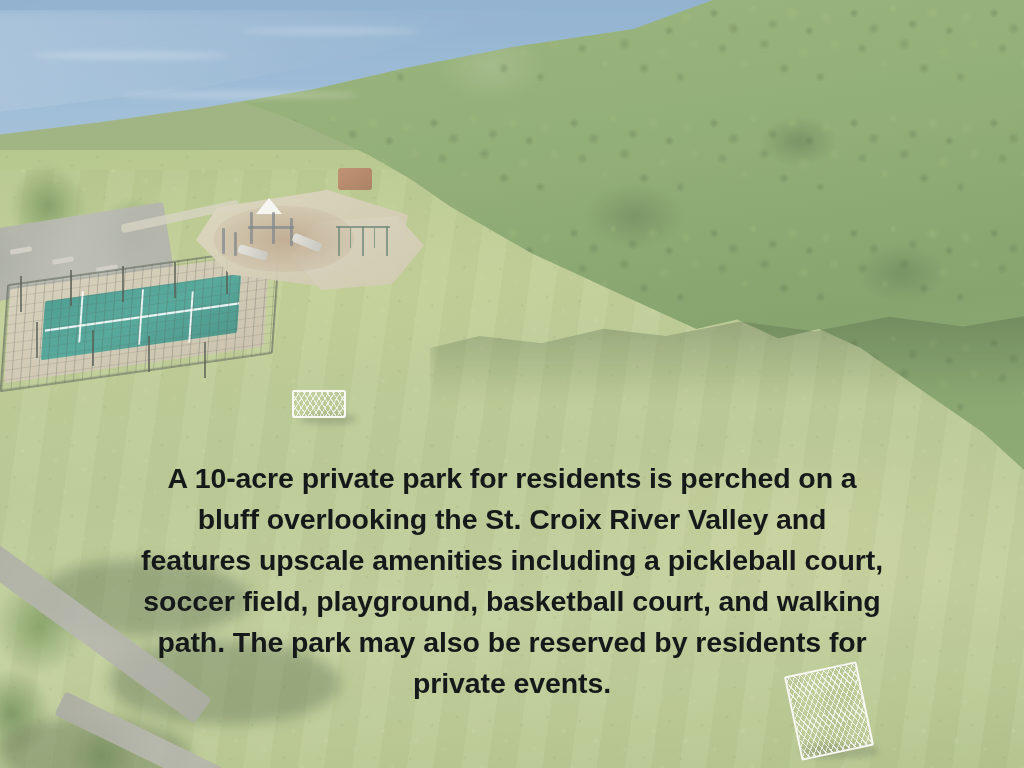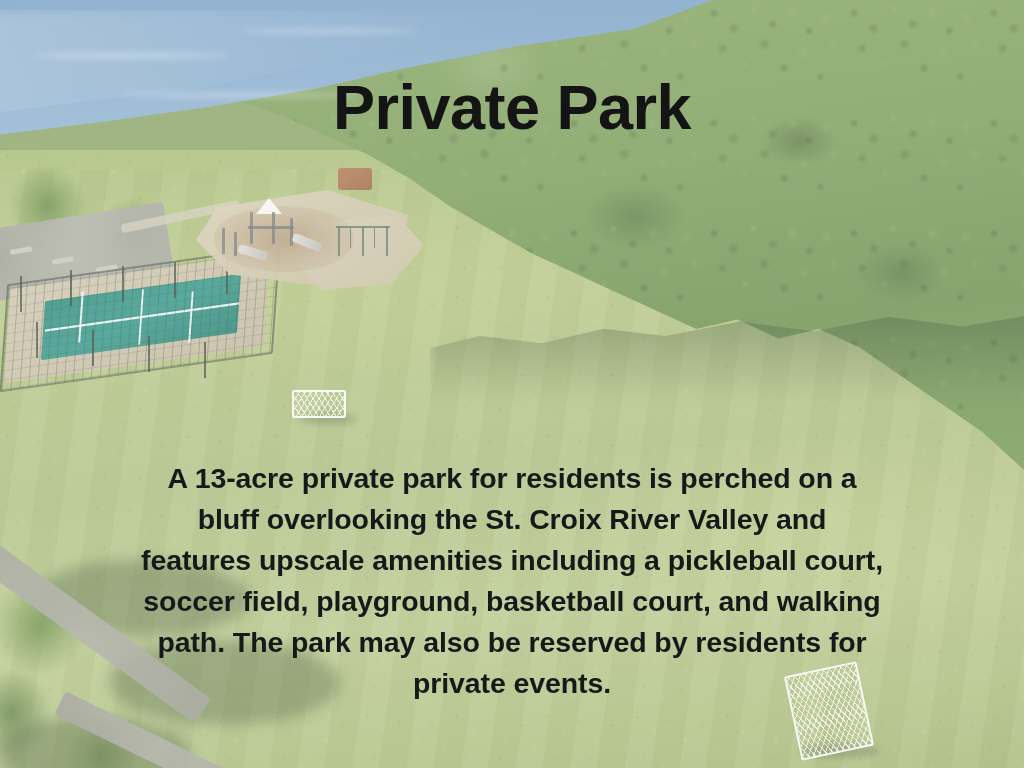--- a/index.html
+++ b/index.html
@@ -483,19 +483,18 @@
     <div class="goal-large">
       <div class="goal-net"></div>
       <div class="goal-frame"></div>
     </div>
 
     <div class="scrim"></div>
     <div class="vignette"></div>
   </div>
 
   <div class="overlay">
-    <div class="title">Private Park</div>
     <div class="body-copy">
-      <p>A 13-acre private park for residents is perched on a bluff overlooking the St. Croix River Valley and features upscale amenities including a pickleball court, soccer field, playground, basketball court, and walking path. The park may also be reserved by residents for private events.</p>
+      <p>A 10-acre private park for residents is perched on a bluff overlooking the St. Croix River Valley and features upscale amenities including a pickleball court, soccer field, playground, basketball court, and walking path. The park may also be reserved by residents for private events.</p>
     </div>
   </div>
 
 </div>
 
 </body></html>

